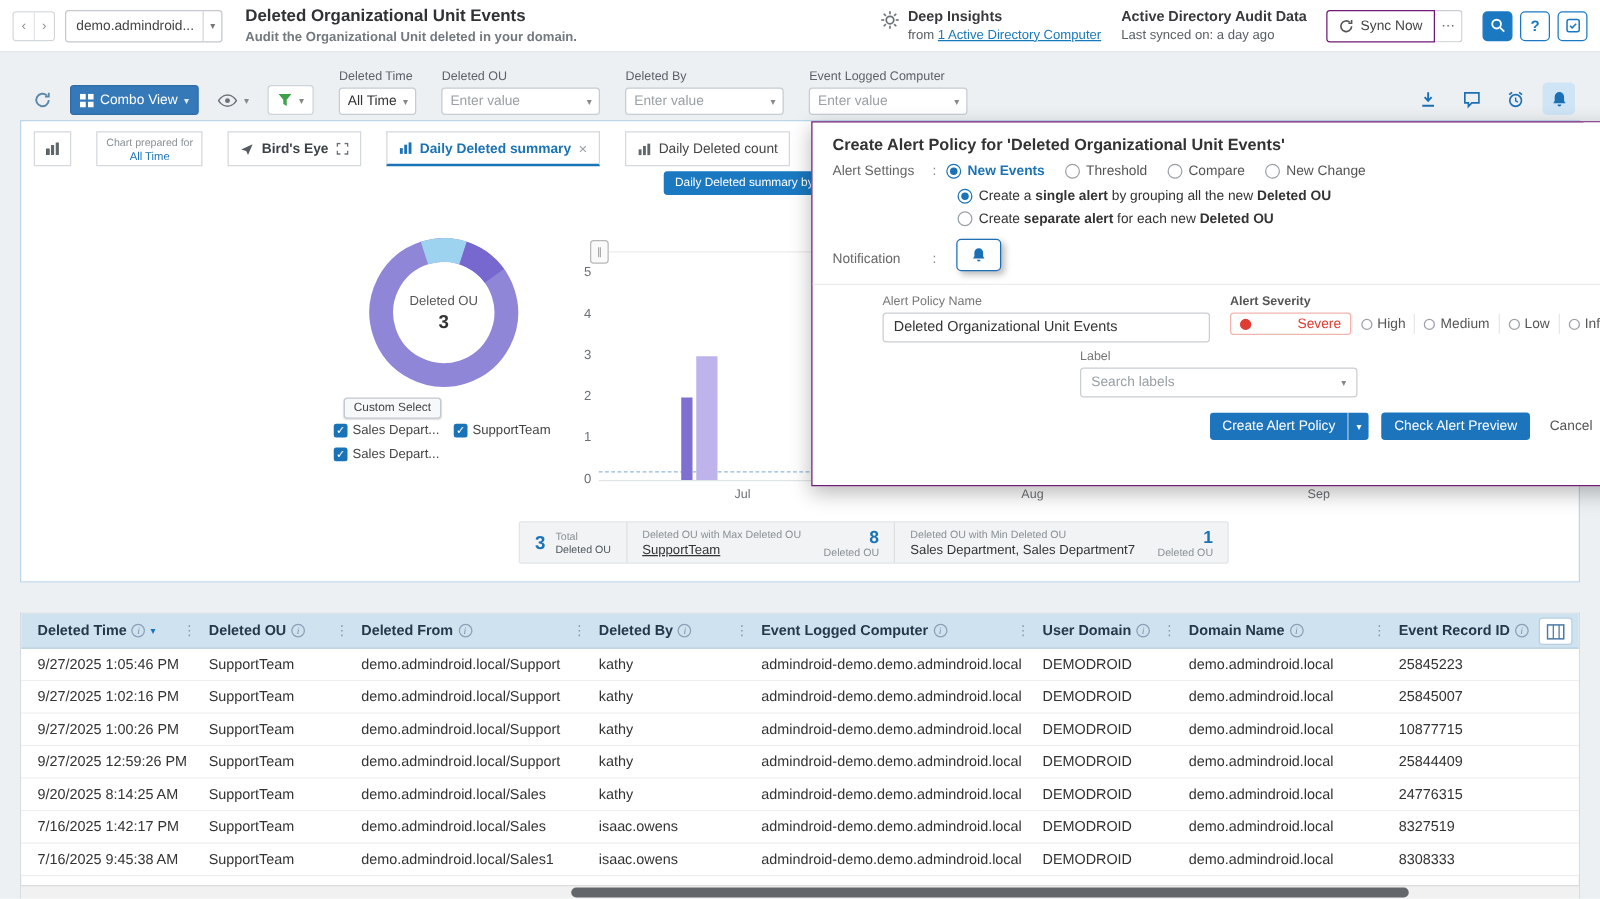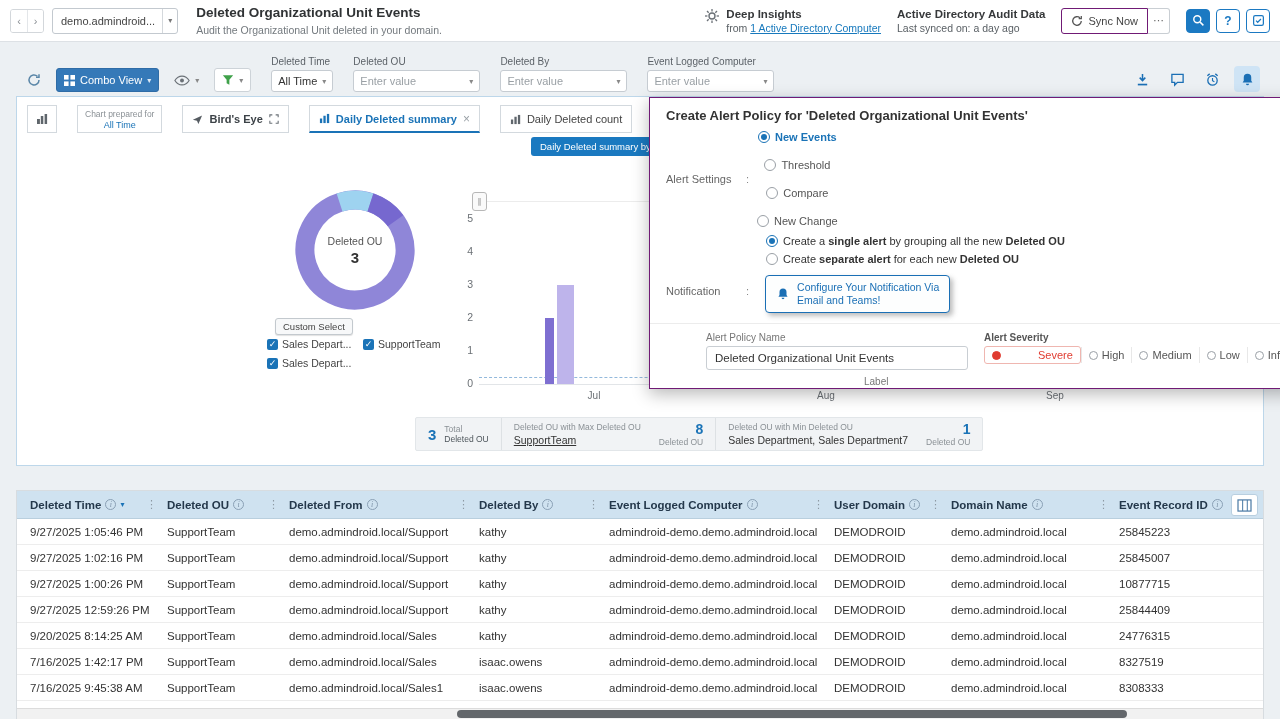--- a/index.html
+++ b/index.html
@@ -14,21 +14,21 @@
 
   
   .app-header{position:absolute;top:0;left:0;right:0;height:42px;background:#fff;border-bottom:1px solid #dde1e5;display:flex;align-items:center;padding:0 10px;gap:8px;z-index:5;}
   .nav-pair{display:flex;border:1px solid #d3d7db;border-radius:3px;height:24px;overflow:hidden;}
   .nav-pair button{width:16px;border:none;background:#fff;color:#8a8f94;font-size:11px;cursor:pointer;}
   .nav-pair button + button{border-left:1px solid #e3e6e9;}
   .domain-select{display:flex;align-items:center;height:26px;border:1px solid #c3c9cf;border-radius:3px;padding:0 0 0 8px;font-size:11px;color:#444;background:#fff;}
   .domain-select .caret{border-left:1px solid #d4d8dc;margin-left:7px;padding:0 5px;color:#777;font-size:8px;height:100%;display:flex;align-items:center;}
   .title-block{margin-left:10px;}
   .title-block h1{font-size:13.5px;font-weight:bold;color:#303335;}
-  .title-block p{font-size:10.5px;color:#73797e;margin-top:4px;}
+  .title-block p{font-size:10.5px;color:#73797e;margin-top:4px;font-weight:bold;}
   .hdr-right{margin-left:auto;display:flex;align-items:center;gap:16px;}
   .di{display:flex;align-items:flex-start;gap:6px;}
   .di-title{font-size:11.5px;font-weight:bold;color:#37393b;}
   .di-sub{font-size:10.5px;color:#5a6065;margin-top:2px;}
   .link{color:#1779bd;text-decoration:underline;cursor:pointer;}
   .sync-group{display:flex;}
   .sync-btn{display:flex;align-items:center;gap:5px;height:26px;border:1px solid #701a75;border-radius:3px 0 0 3px;background:#fff;padding:0 9px;font-size:11px;color:#444;cursor:pointer;}
   .more-btn{width:22px;height:26px;border:1px solid #c9ced3;border-left:none;border-radius:0 3px 3px 0;background:#fff;color:#666;font-size:11px;cursor:pointer;}
   .sq-btn{width:24px;height:24px;border-radius:4px;display:flex;align-items:center;justify-content:center;cursor:pointer;}
   .sq-filled{background:#1b79c2;border:1px solid #1b79c2;}
@@ -91,21 +91,21 @@
   .sum-stack{display:flex;flex-direction:column;justify-content:center;}
   .sum-numstack{display:flex;flex-direction:column;align-items:flex-end;justify-content:center;margin-left:10px;}
 
   
   .alert-popup{position:absolute;left:649px;top:97px;width:648px;height:292px;background:#fff;border:1px solid #701a75;box-shadow:0 5px 16px rgba(0,0,0,.28);z-index:30;padding:10px 16px;overflow:hidden;}
   .alert-popup::before{content:"";position:absolute;top:-7px;right:14px;width:12px;height:12px;background:#fff;border-left:1px solid #c6c6c6;border-top:1px solid #c6c6c6;transform:rotate(45deg);}
   .ap-title{font-size:13px;font-weight:bold;color:#333;margin-bottom:8px;}
   .ap-row{display:flex;align-items:center;}
   .ap-label{width:80px;font-size:11px;color:#666;}
   .ap-colon{color:#888;margin:0 8px 0 0;font-size:11px;}
-  .ap-opts{display:flex;gap:16px;align-items:center;flex-direction:column;}
+  .ap-opts{display:flex;gap:16px;align-items:center;}
   .opt{display:flex;align-items:center;gap:5px;font-size:11px;color:#555;cursor:pointer;}
   .opt.sel{color:#1a73b7;font-weight:bold;}
   .radio{position:relative;width:12px;height:12px;border:1px solid #9aa0a6;border-radius:50%;background:#fff;flex:none;}
   .radio.on{border-color:#1a73b7;}
   .radio.on::after{content:"";position:absolute;inset:2px;border-radius:50%;background:#1a73b7;}
   .nested{margin:8px 0 0 100px;display:flex;flex-direction:column;gap:6px;}
   .nested .opt{color:#333;font-weight:normal;}
   .nested b{font-weight:bold;}
   .notif-row{display:flex;margin-top:10px;align-items:flex-start;}
   .notif-btn{margin-left:8px;display:flex;align-items:center;gap:7px;border:1px solid #1a6fb5;border-radius:4px;background:#fdfefe;padding:5px 10px;box-shadow:3px 3px 5px rgba(110,110,110,.45);cursor:pointer;}
@@ -609,24 +609,20 @@
   </div>
 
   <div class="notif-row">
     <span class="ap-label" style="margin-top:10px;">Notification</span>
     <span class="ap-colon" style="margin-top:10px;">:</span>
     <button class="notif-btn">
       <svg width="14" height="14" viewBox="0 0 16 16">
         <path d="M8 1.8a4 4 0 0 0-4 4v3.4L2.8 11.2h10.4L12 9.2V5.8a4 4 0 0 0-4-4z" fill="#1a6fb5"></path>
         <path d="M6.4 12.4a1.6 1.6 0 0 0 3.2 0z" fill="#1a6fb5"></path>
       </svg>
-      <span class="notif-txt">
-        <span>Configure Your Notification Via</span><br>
-        <span>Email and Teams!</span>
-      </span>
     </button>
   </div>
 
   <div class="ap-divider"></div>
 
   <div class="fields">
     <div class="fg fg-name">
       <span class="cap">Alert Policy Name</span>
       <input value="Deleted Organizational Unit Events" style="">
     </div>

